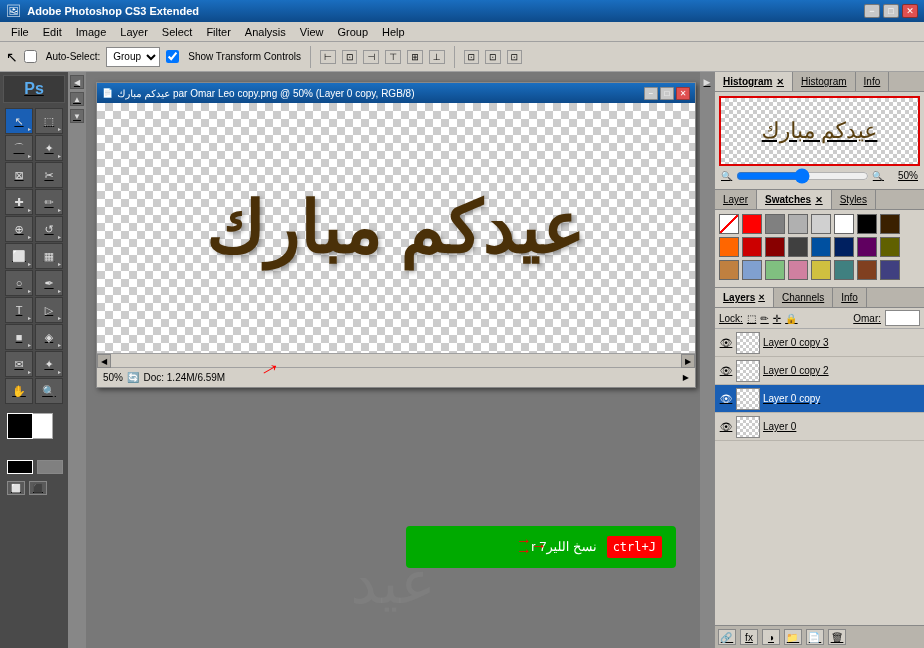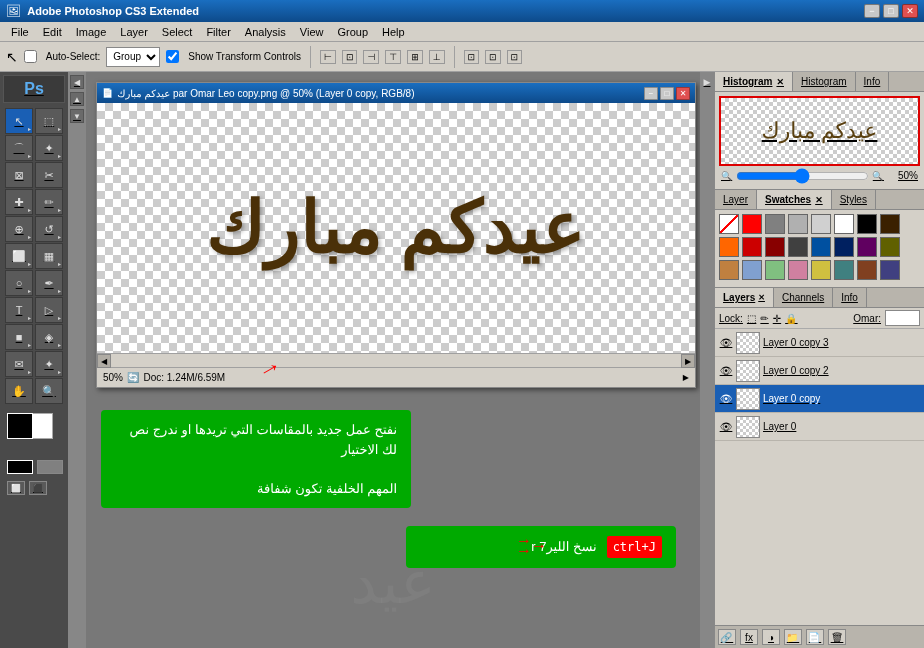--- a/index.html
+++ b/index.html
@@ -610,25 +610,20 @@
       <div id="doc-statusbar">
         <span>50%</span>
         <span style="margin:0 4px;">🔄</span>
         <span>Doc: 1.24M/6.59M</span>
         <span style="margin-left:auto;font-size:8px;">▶</span>
       </div>
     </div>
 
     <div style="position:absolute;top:280px;left:170px;color:red;font-size:24px;transform:rotate(-30deg);z-index:20;">→</div>
 
-    <div id="annotation1" class="annotation-box">
-      <div>نفتح عمل جديد بالمقاسات التي تريدها او ندرج نص لك الاختيار</div>
-      <br>
-      <div>المهم الخلفية تكون شفافة</div>
-    </div>
 
     <div style="position:absolute;bottom:100px;left:430px;color:red;font-size:16px;z-index:20;">→</div>
     <div style="position:absolute;bottom:95px;left:445px;color:red;font-size:16px;z-index:20;">→</div>
     <div style="position:absolute;bottom:90px;left:430px;color:red;font-size:16px;z-index:20;">→</div>
 
     <div id="annotation2" class="annotation-box">
       <span class="ctrl-badge">ctrl+J</span>
       <span>نسخ الليرr 7</span>
     </div>
 

